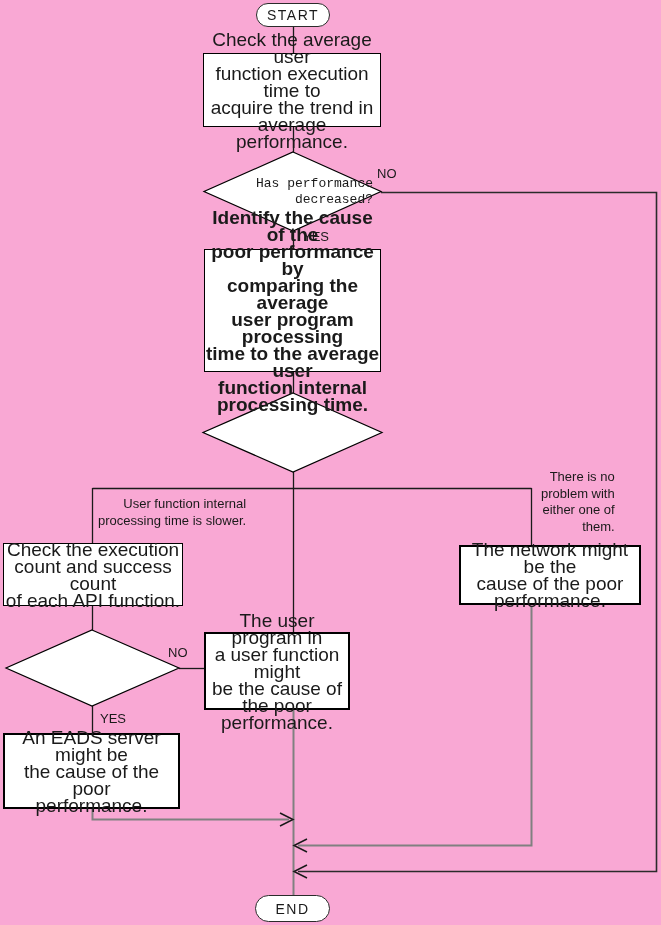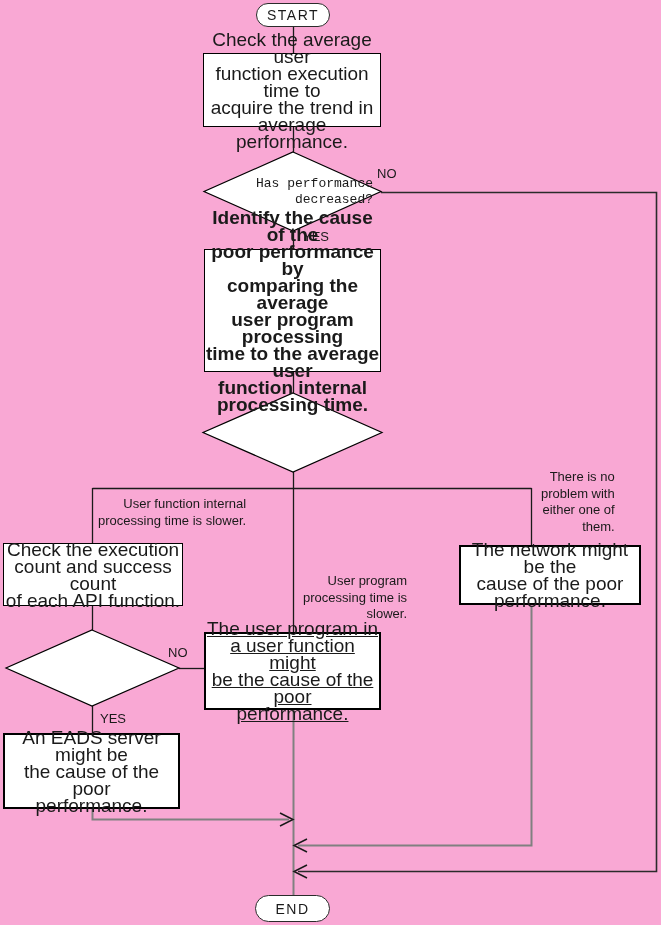--- a/index.html
+++ b/index.html
@@ -23,21 +23,21 @@
     position:absolute;text-align:right;font-size:13px;line-height:16px;white-space:pre-line;font-family:Liberation Mono, monospace;
   }
   .elabel{
     position:absolute;font-size:13px;line-height:16.5px;white-space:pre-line;text-align:right;
   }
   
   #n-start{left:256px;top:3px;width:74px;height:24px;}
   #n-check{left:203px;top:53px;width:178px;height:74px;}
   #n-identify{left:204px;top:249px;width:177px;height:123px;font-weight:bold;}
   #n-checkapi{left:3px;top:543px;width:180px;height:63px;}
-  #n-userprog{left:204px;top:632px;width:177px;height:78px;text-decoration:underline;}
+  #n-userprog{left:204px;top:632px;width:146px;height:78px;}
   #n-network{left:443px;top:545px;width:182px;height:60px;margin-left:16px;}
   #n-eads{left:3px;top:733px;width:177px;height:76px;}
   #n-end{left:255px;top:895px;width:75px;height:27px;}
   #t-d1{left:213px;top:176px;width:160px;}
   #t-d2{left:213px;top:408px;width:160px;}
   #t-d3{left:12px;top:644px;width:160px;}
   #l-no1{left:377px;top:166px;}
   #l-yes1{left:303px;top:229px;}
   #l-left{left:98px;top:496px;}
   #l-mid{left:303px;top:573px;}
@@ -134,23 +134,20 @@
 performance.</span>
   </div>
 
   <div class="dtext" id="t-d1">Has performance
 decreased?</div>
 
   <div class="elabel" id="l-no1">NO</div>
   <div class="elabel" id="l-yes1">YES</div>
   <div class="elabel" id="l-left">User function internal
 processing time is slower.</div>
-  <div class="elabel" id="l-mid">User program
-processing time is
-slower.</div>
   <div class="elabel" id="l-right">There is no
 problem with
 either one of
 them.</div>
   <div class="elabel" id="l-no2">NO</div>
   <div class="elabel" id="l-yes2">YES</div>
 
 </div>
 
 </body></html>

